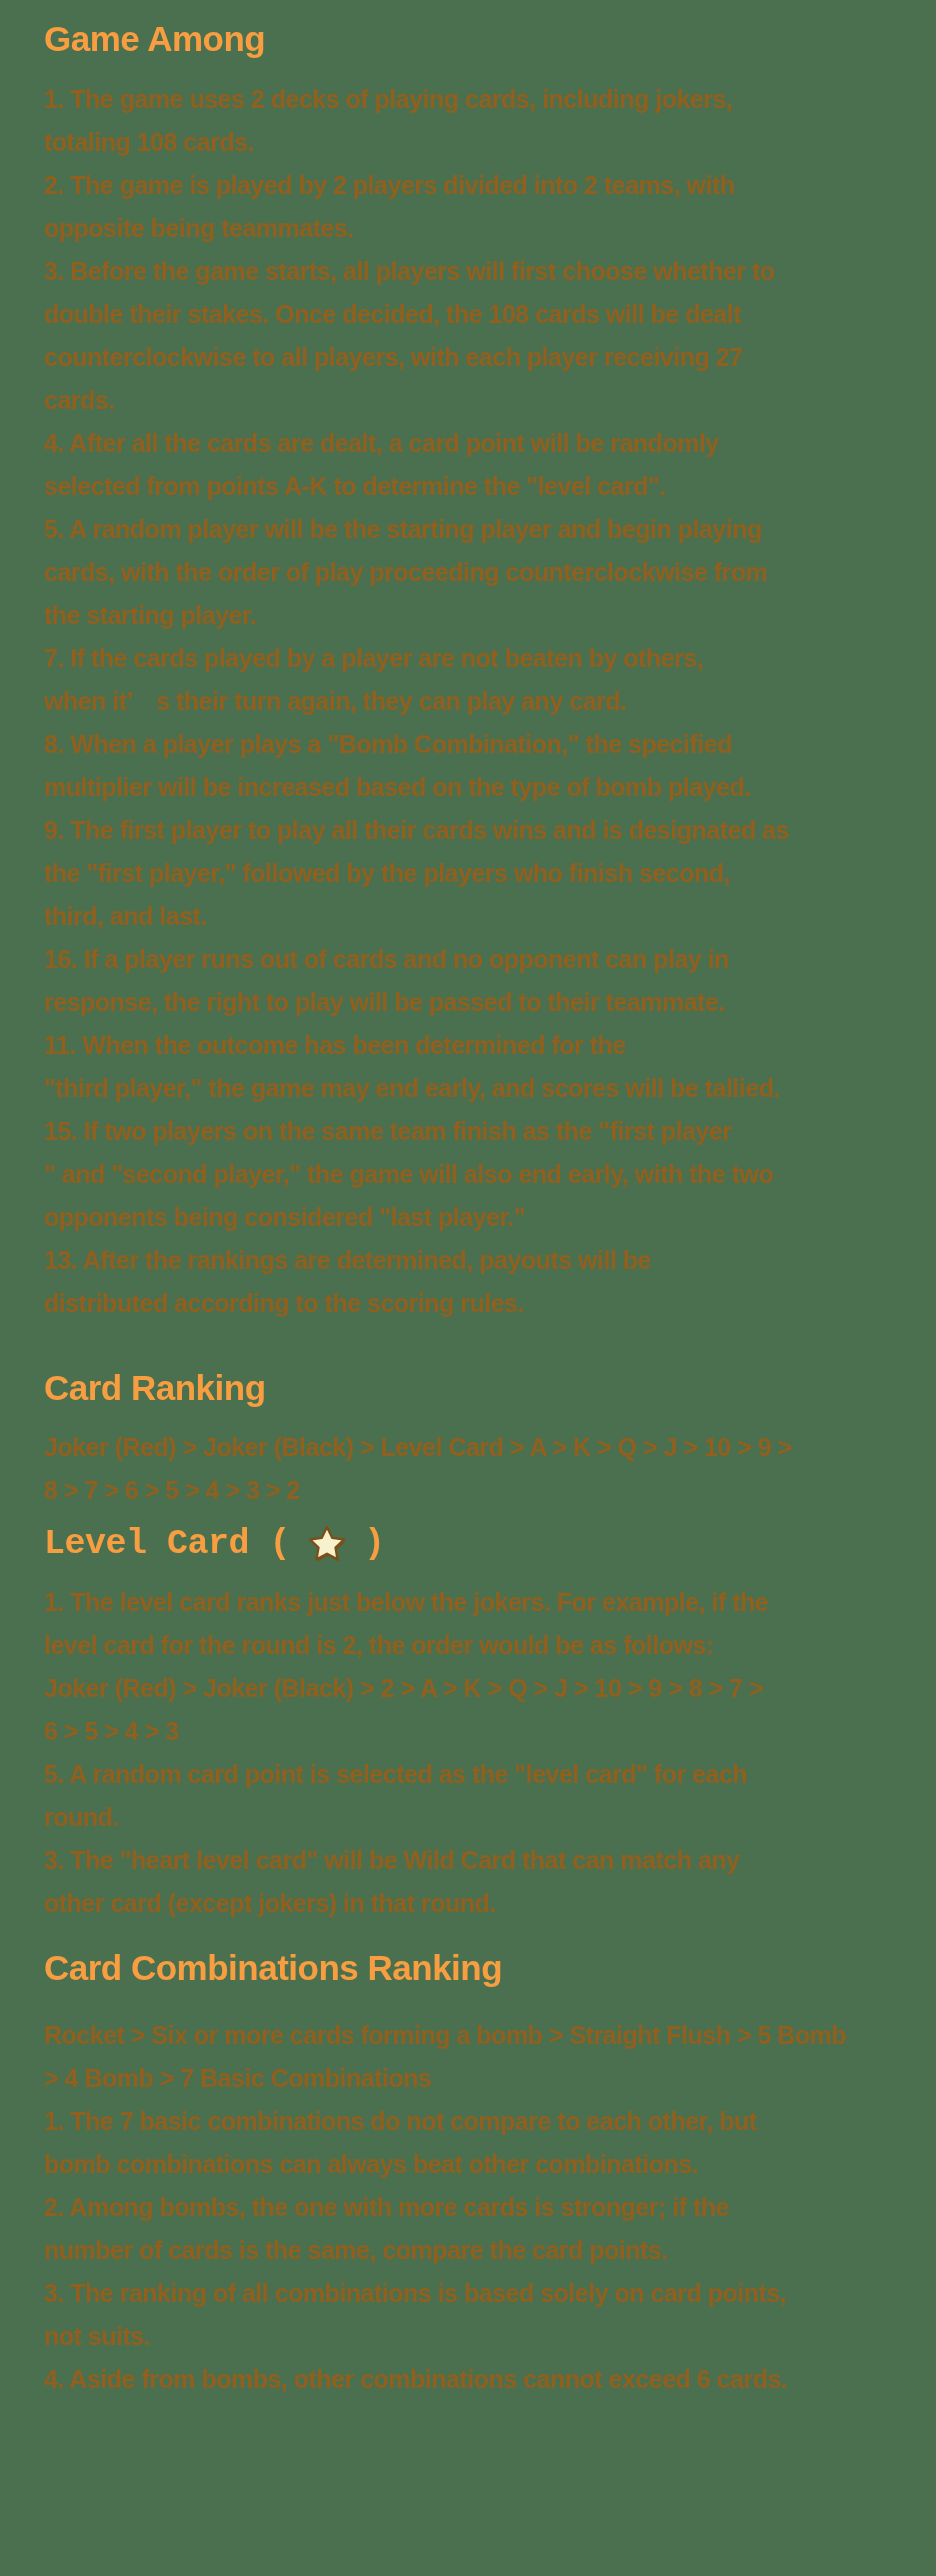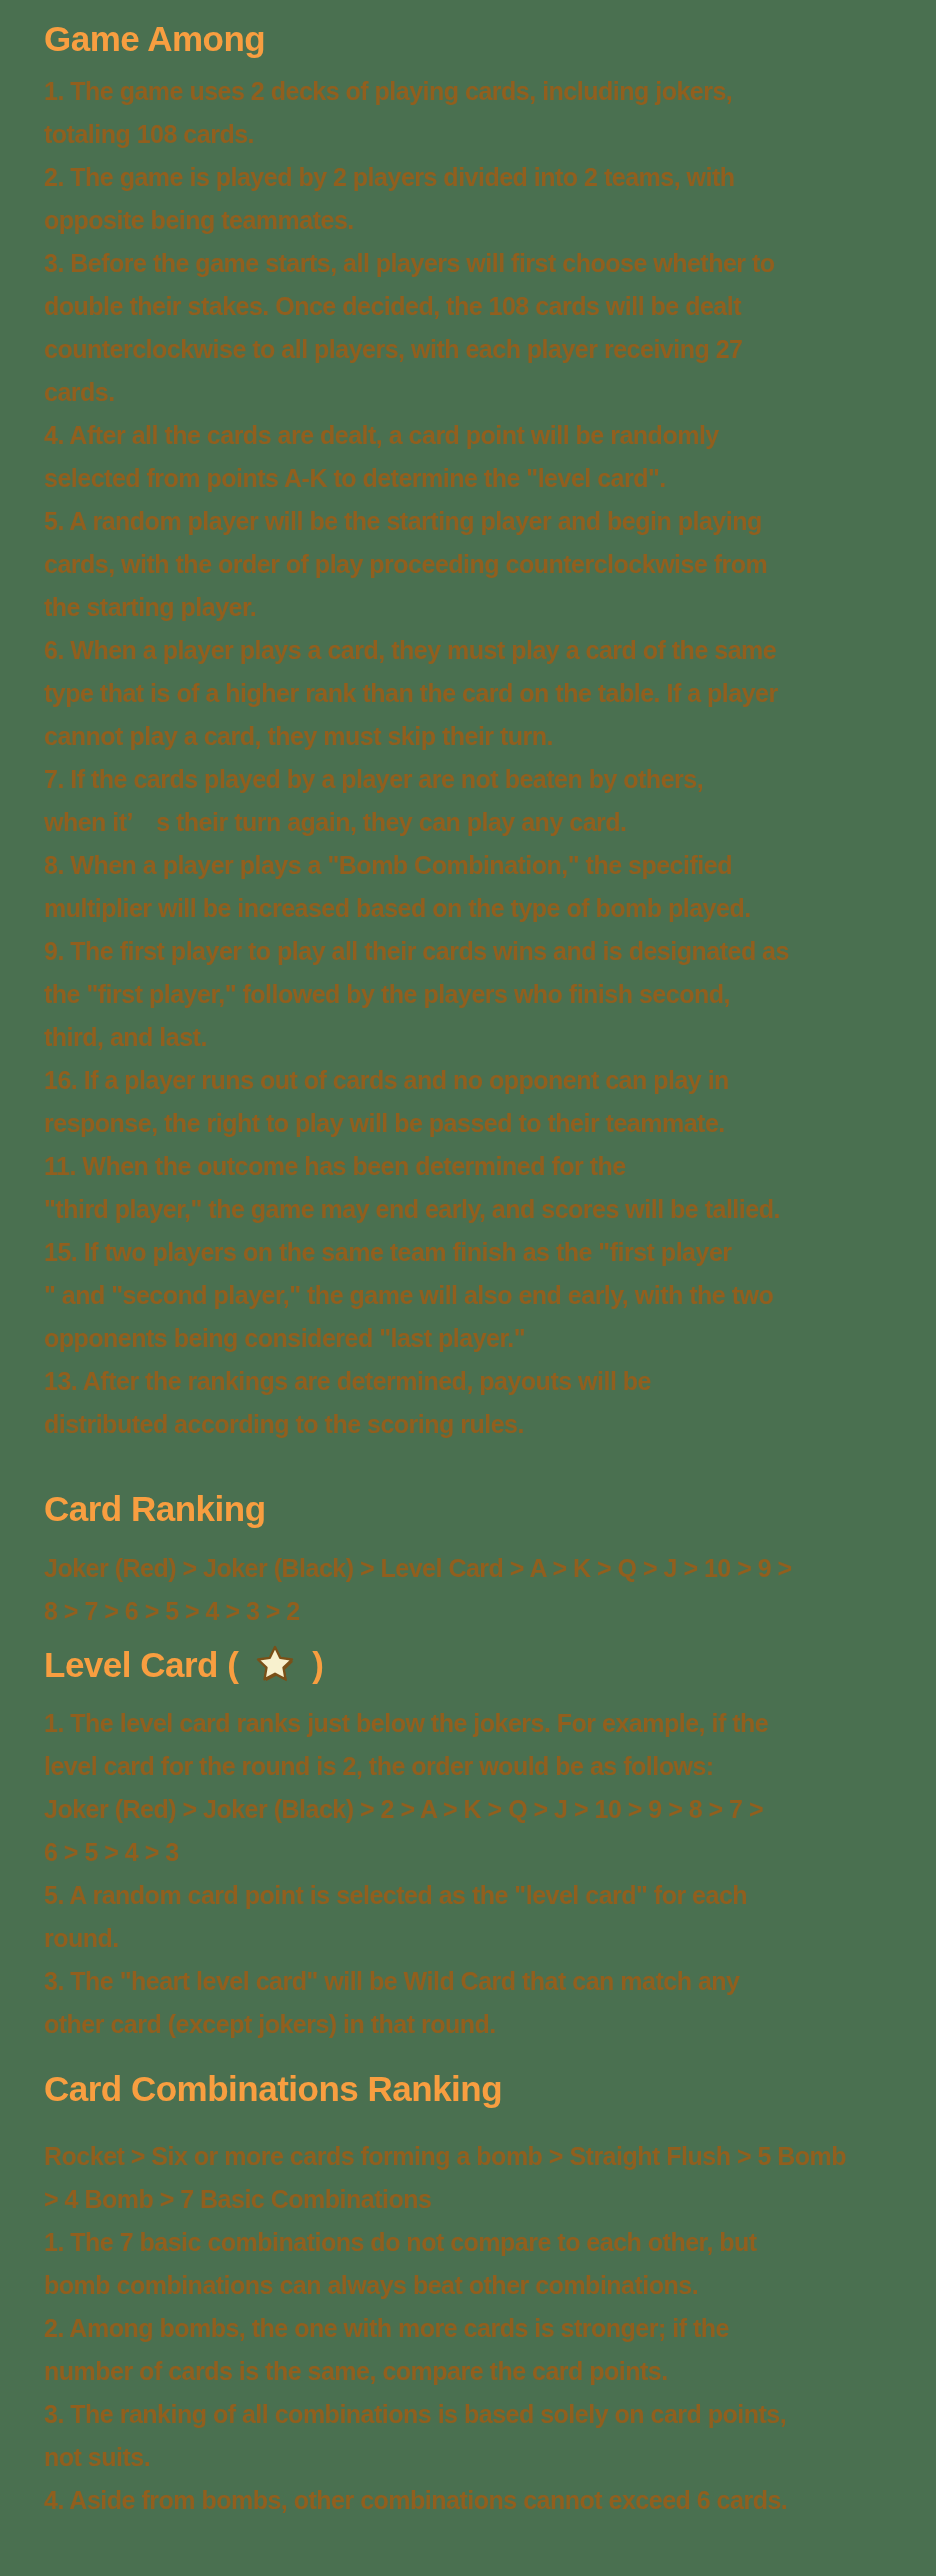--- a/index.html
+++ b/index.html
@@ -19,32 +19,32 @@
   .heading {
     margin: 0;
     color: var(--heading, #F89E40);
     font-size: 35px;
     line-height: 42px;
     font-weight: 700;
     letter-spacing: -0.5px;
     white-space: pre;
   }
   h2.heading-card-ranking { margin: 42px 0 16.5px 0; }
-  h2.heading-level-card   { margin: 11px 0 16.5px 0; display: flex; align-items: flex-start; gap: 16px; }
+  h2.heading-level-card   { margin: 11px 0 16.5px 0; display: flex; align-items: center; gap: 16px; font-family: Liberation Mono, monospace; }
   h2.heading-card-combos  { margin: 22px 0 25px 0; }
   .para {
     margin: 0;
     color: var(--body, #915F1E);
     font-size: 25px;
     line-height: 43px;
     font-weight: 700;
     letter-spacing: -0.5px;
     white-space: pre;
   }
-  .para-first { margin-top: 10px; }
+  .para-first { margin-top: 18px; }
   .star-svg { display: block; }
   .star-shadow { fill: var(--star-outline, #7A5018); }
   .star-main   { fill: var(--star-fill, #F8F1CE); stroke: var(--star-outline, #7A5018); stroke-width: 1.4; stroke-linejoin: round; }
 </style>
 </head>
 <body>
 
 <div class="page">
 
   <h1 class="heading">Game Among</h1>
@@ -55,23 +55,20 @@
 opposite being teammates.</div>
   <div class="para">3. Before the game starts, all players will first choose whether to
 double their stakes. Once decided, the 108 cards will be dealt
 counterclockwise to all players, with each player receiving 27
 cards.</div>
   <div class="para">4. After all the cards are dealt, a card point will be randomly
 selected from points A-K to determine the "level card".</div>
   <div class="para">5. A random player will be the starting player and begin playing
 cards, with the order of play proceeding counterclockwise from
 the starting player.</div>
-  <div class="para">6. When a player plays a card, they must play a card of the same
-type that is of a higher rank than the card on the table. If a player
-cannot play a card, they must skip their turn.</div>
   <div class="para">7. If the cards played by a player are not beaten by others,
 when it’　s their turn again, they can play any card.</div>
   <div class="para">8. When a player plays a "Bomb Combination," the specified
 multiplier will be increased based on the type of bomb played.</div>
   <div class="para">9. The first player to play all their cards wins and is designated as
 the "first player," followed by the players who finish second,
 third, and last.</div>
   <div class="para">16. If a player runs out of cards and no opponent can play in
 response, the right to play will be passed to their teammate.</div>
   <div class="para">11. When the outcome has been determined for the

